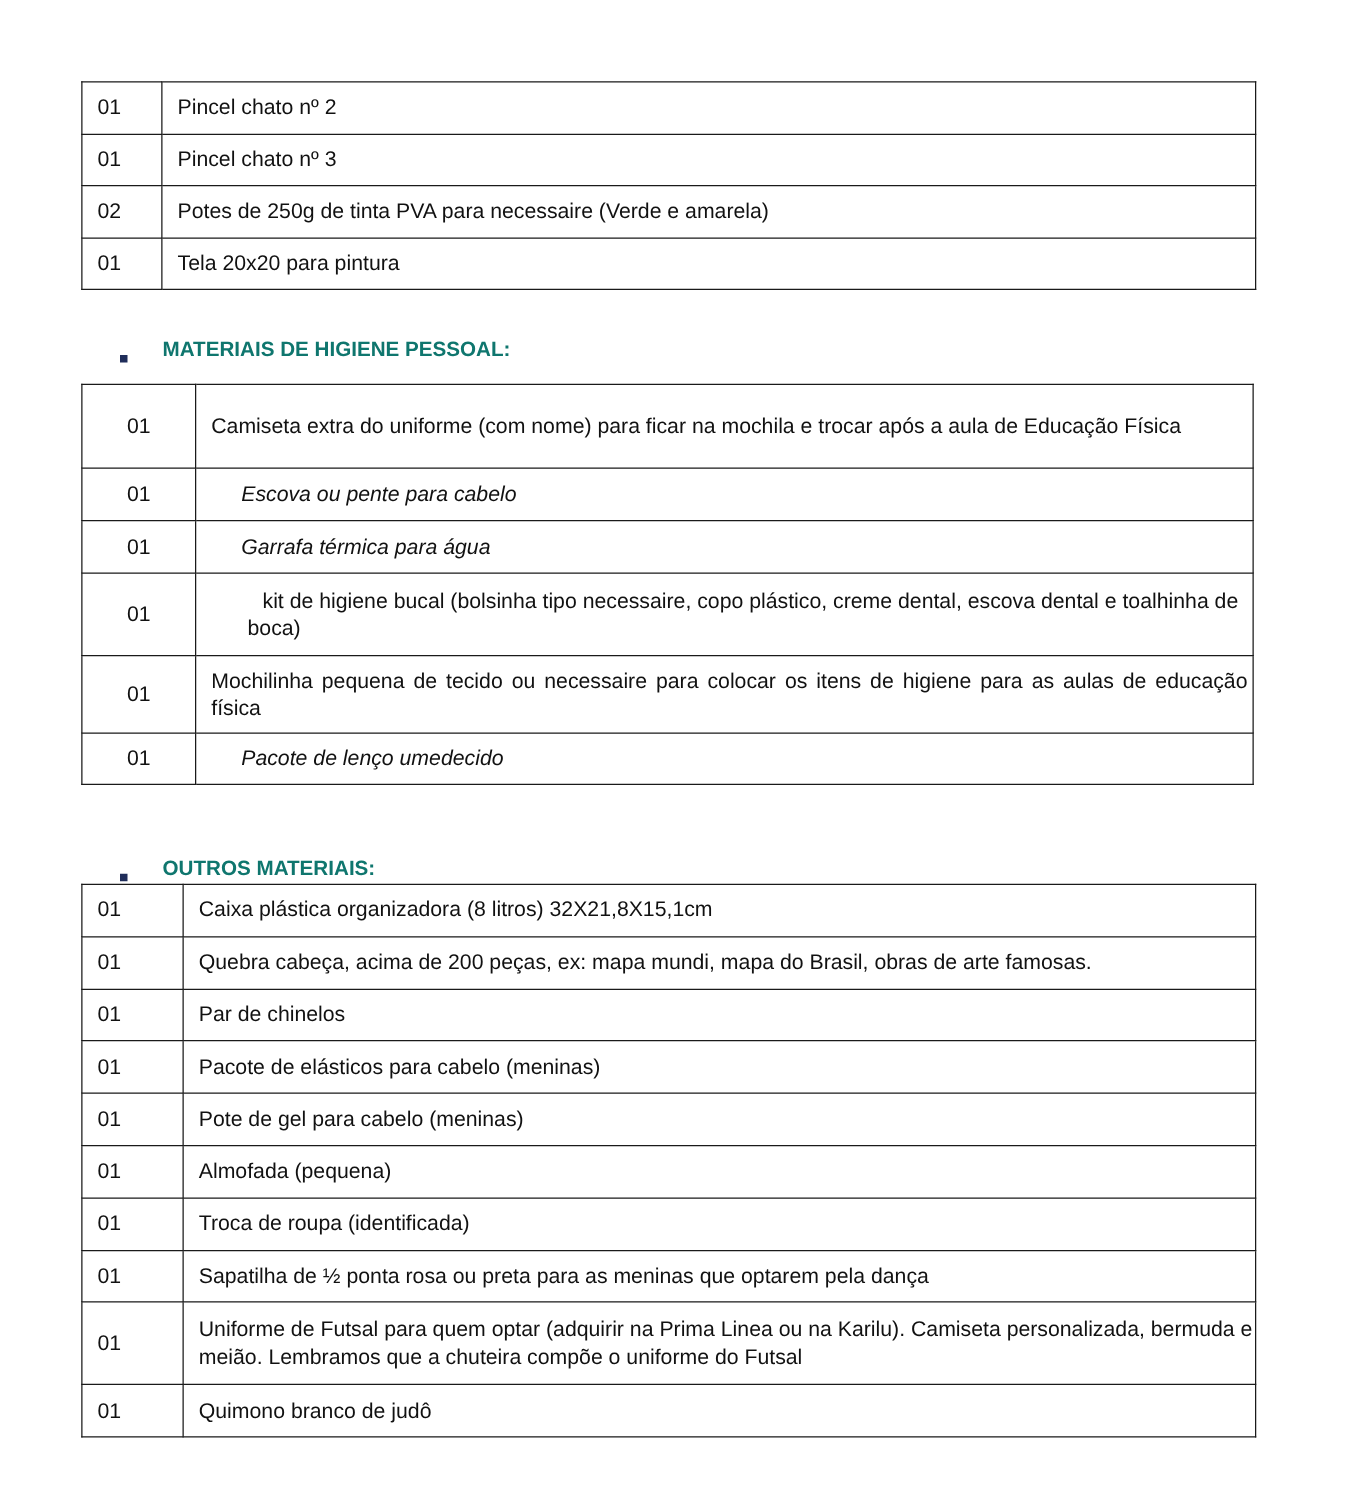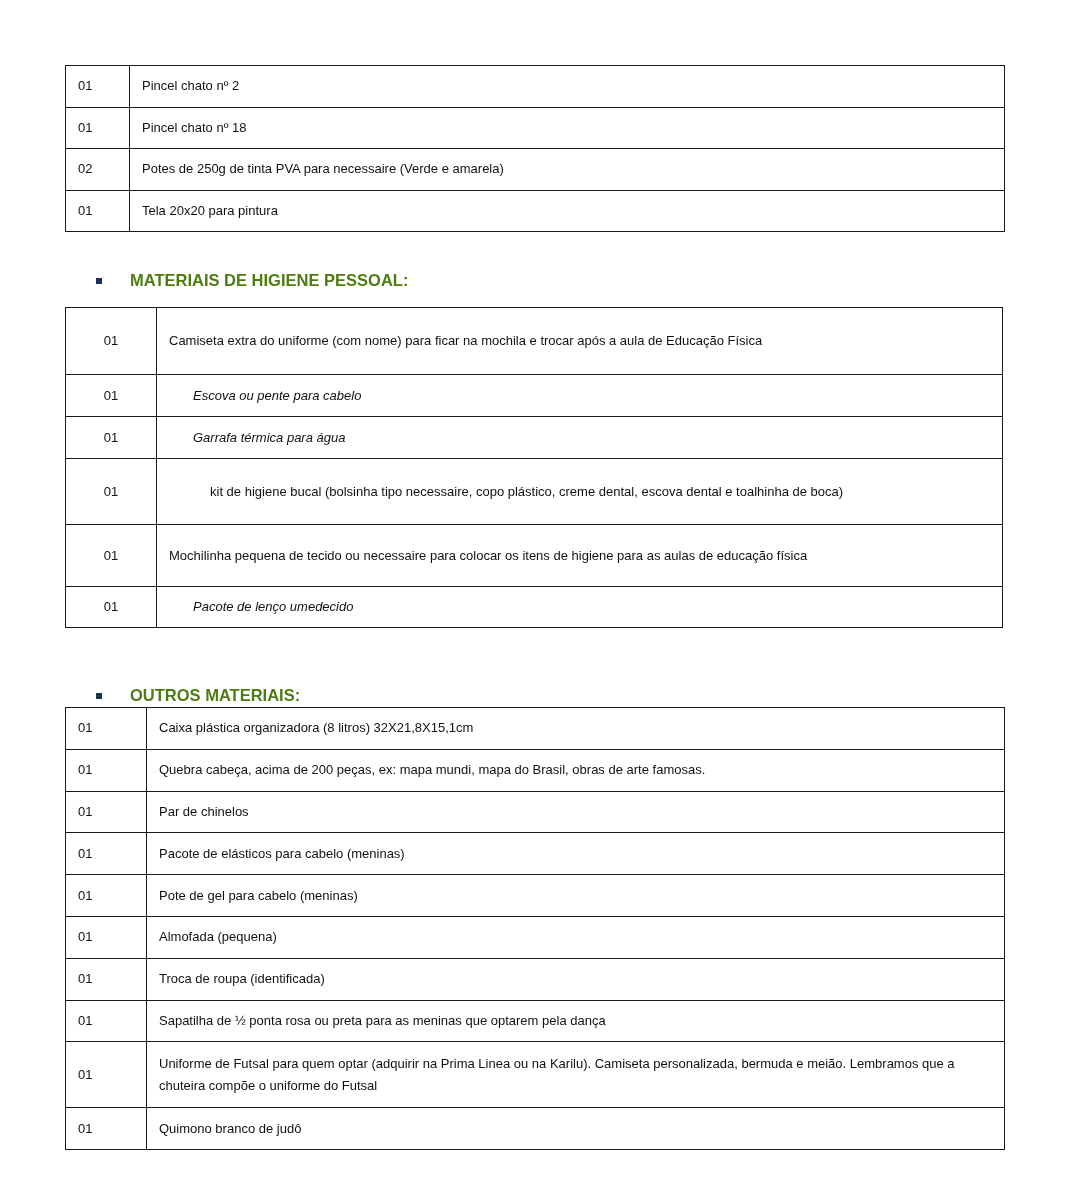--- a/index.html
+++ b/index.html
@@ -3,21 +3,21 @@
   <meta charset="utf-8">
   <style>
     html, body { margin: 0; padding: 0; background: #ffffff; }
     body {
       width: 1080px; height: 1194px; position: relative; overflow: hidden;
       font-family: "Liberation Sans", "DejaVu Sans", sans-serif;
       color: #111111;
     }
     .tbl {
       position: absolute; border-collapse: collapse; table-layout: fixed;
-      font-size: 13px;
+      font-size: 17px;
     }
     .tbl td {
       border: 1.5px solid #1a1a1a;
       padding: 0 0 0 12px;
       vertical-align: middle;
       line-height: 22px;
     }
     #t1 { left: 65px; top: 65px; width: 940px; }
     #t1 col.qty { width: 64px; }
     #t1 tr { height: 41.5px; }
@@ -36,22 +36,22 @@
     #t2 tr.r5 { height: 62px; }
     #t2 tr.r6 { height: 41px; }
 
     #t3 { left: 65px; top: 707px; width: 940px; }
     #t3 col.qty { width: 81px; }
     #t3 tr { height: 41.8px; }
     #t3 tr.tall { height: 66px; }
 
     .heading {
       position: absolute; left: 96px;
-      font-weight: bold; font-size: 16.5px; color: #4d7c0f;
-      display: flex; align-items: center;
+      font-weight: bold; font-size: 16.5px; color: #0f766e;
+      display: flex; align-items: flex-end;
     }
     .heading .bullet {
       display: inline-block; width: 6px; height: 6px; background: #1f2d5a;
       margin-right: 28px;
     }
     #h1 { top: 271px; }
     #h2 { top: 686px; }
   </style>
 </head>
 <body>
@@ -61,21 +61,21 @@
       <col class="qty">
       <col>
     </colgroup>
   <tbody>
     <tr>
       <td>01</td>
       <td>Pincel chato nº 2</td>
     </tr>
     <tr>
       <td>01</td>
-      <td>Pincel chato nº 18</td>
+      <td>Pincel chato nº 3</td>
     </tr>
     <tr>
       <td>02</td>
       <td>Potes de 250g de tinta PVA para necessaire (Verde e amarela)</td>
     </tr>
     <tr>
       <td>01</td>
       <td>Tela 20x20 para pintura</td>
     </tr>
   </tbody>

